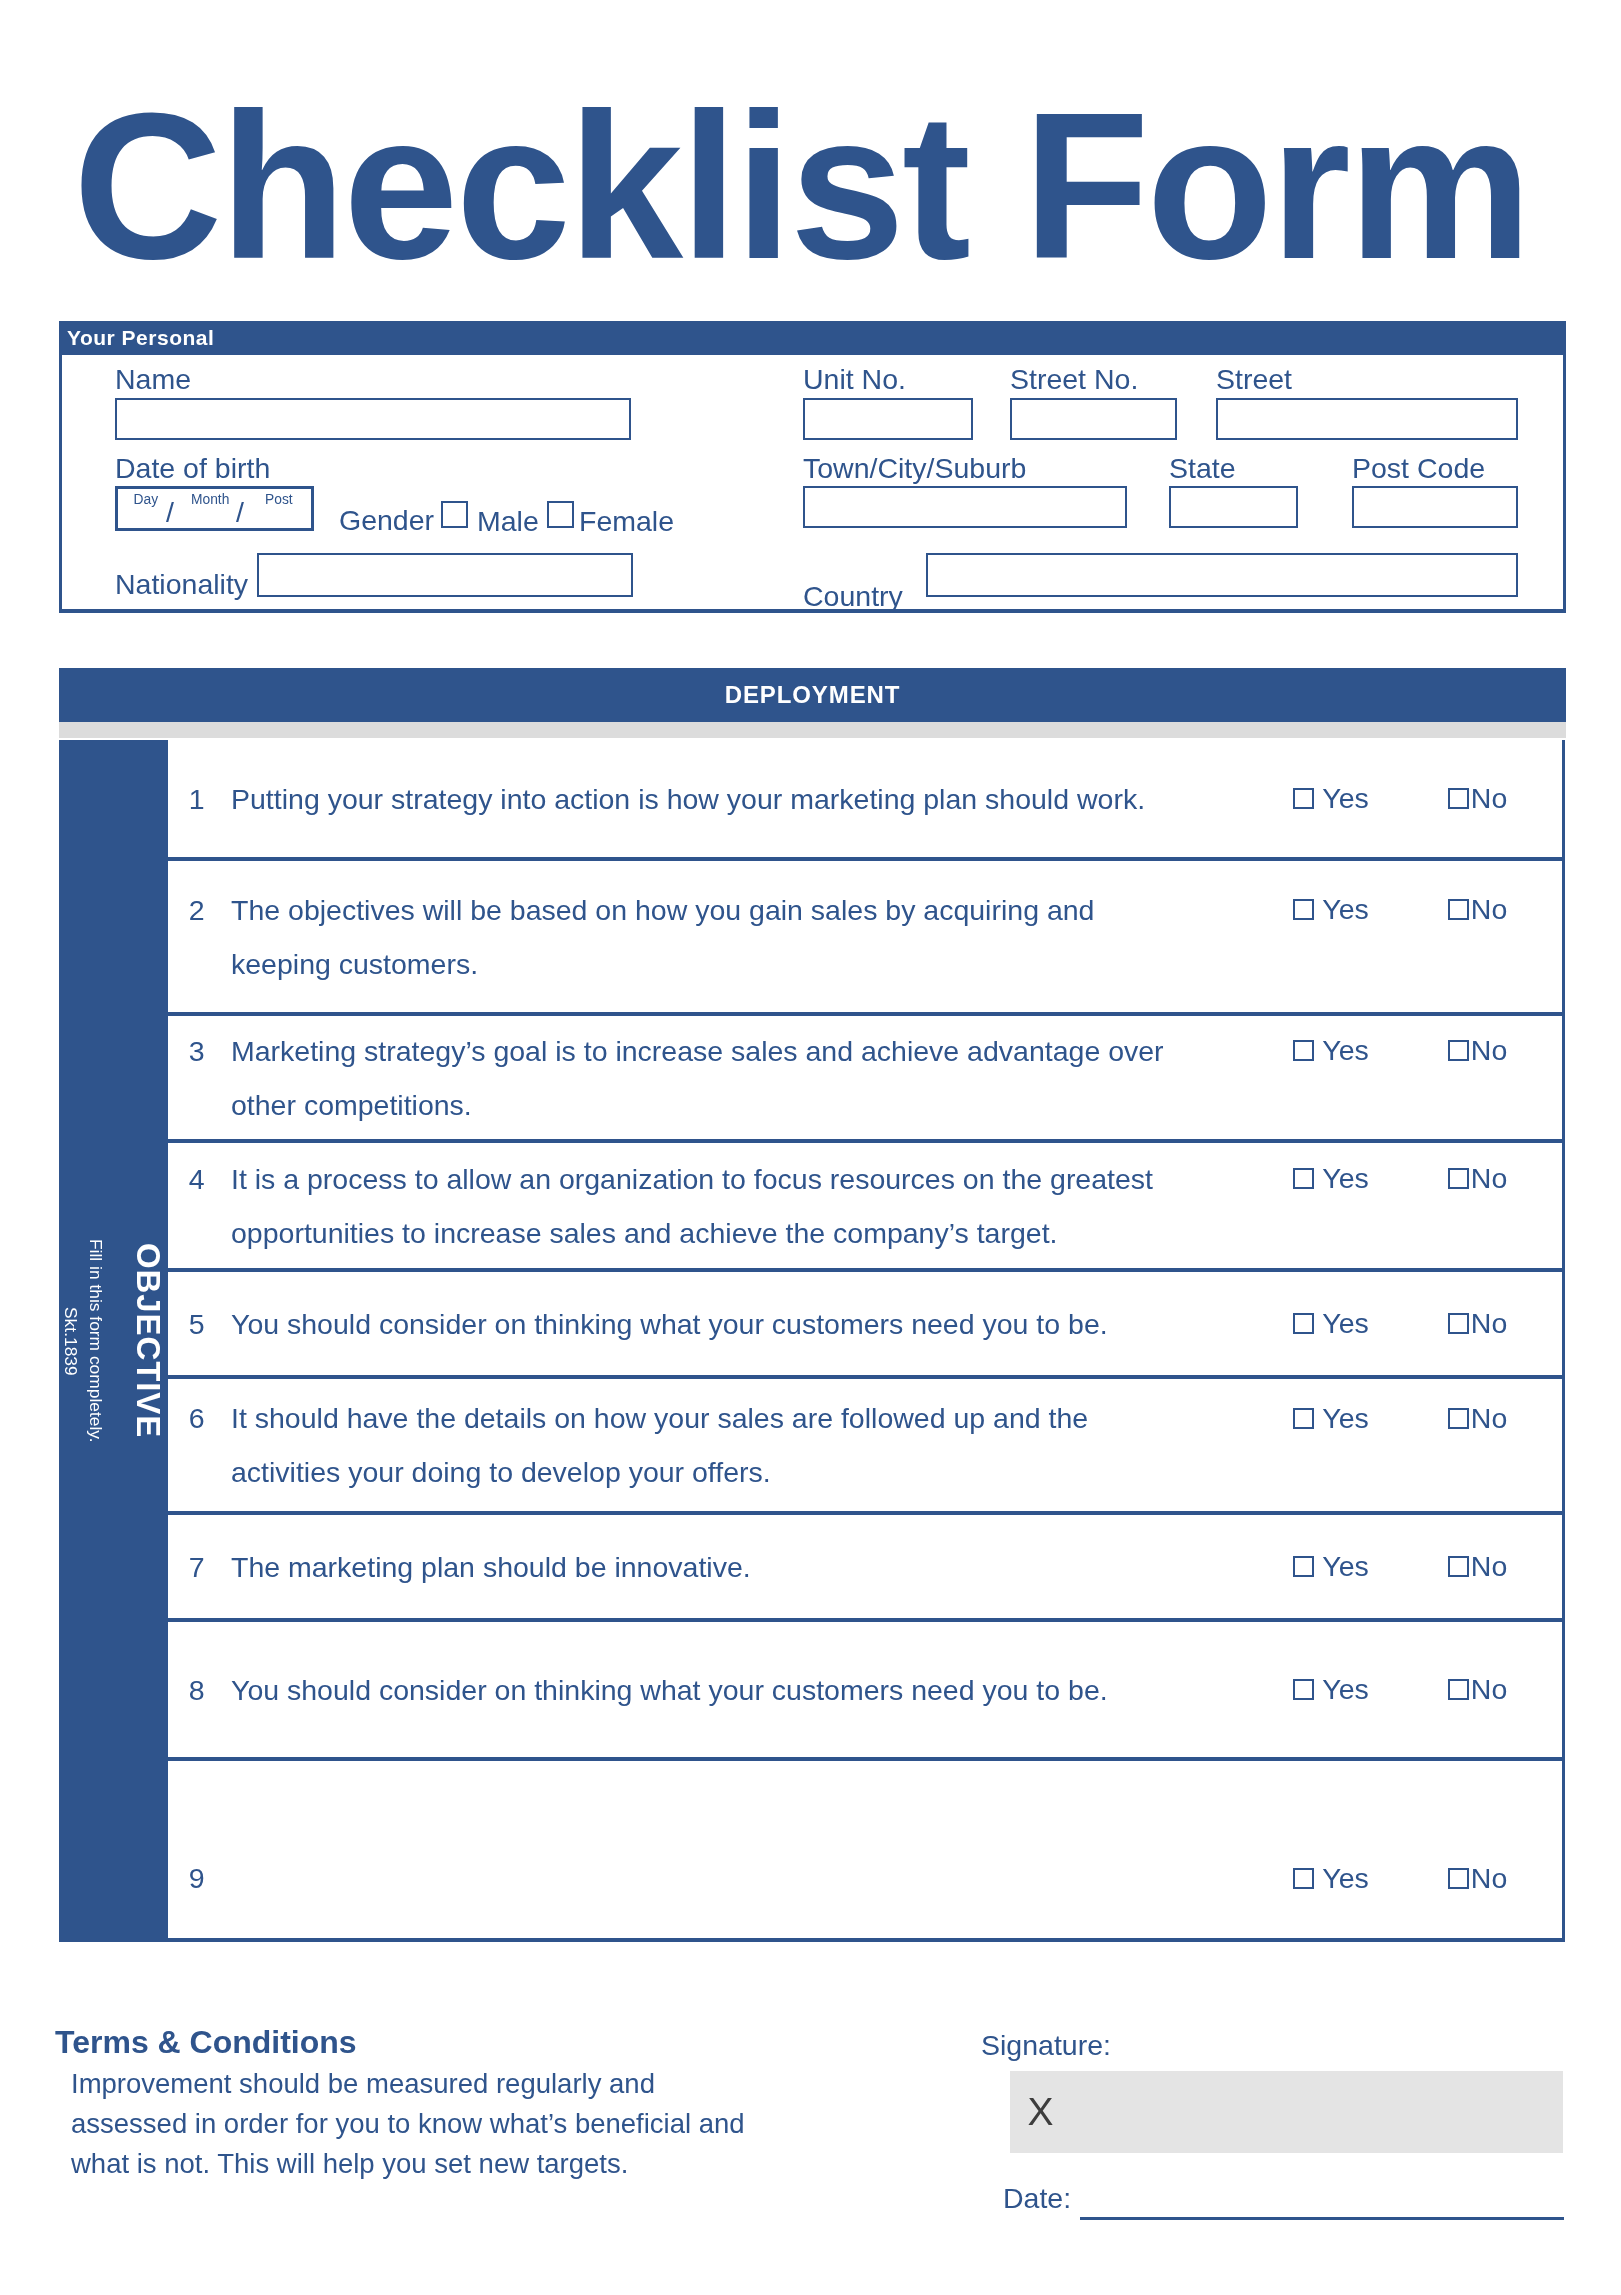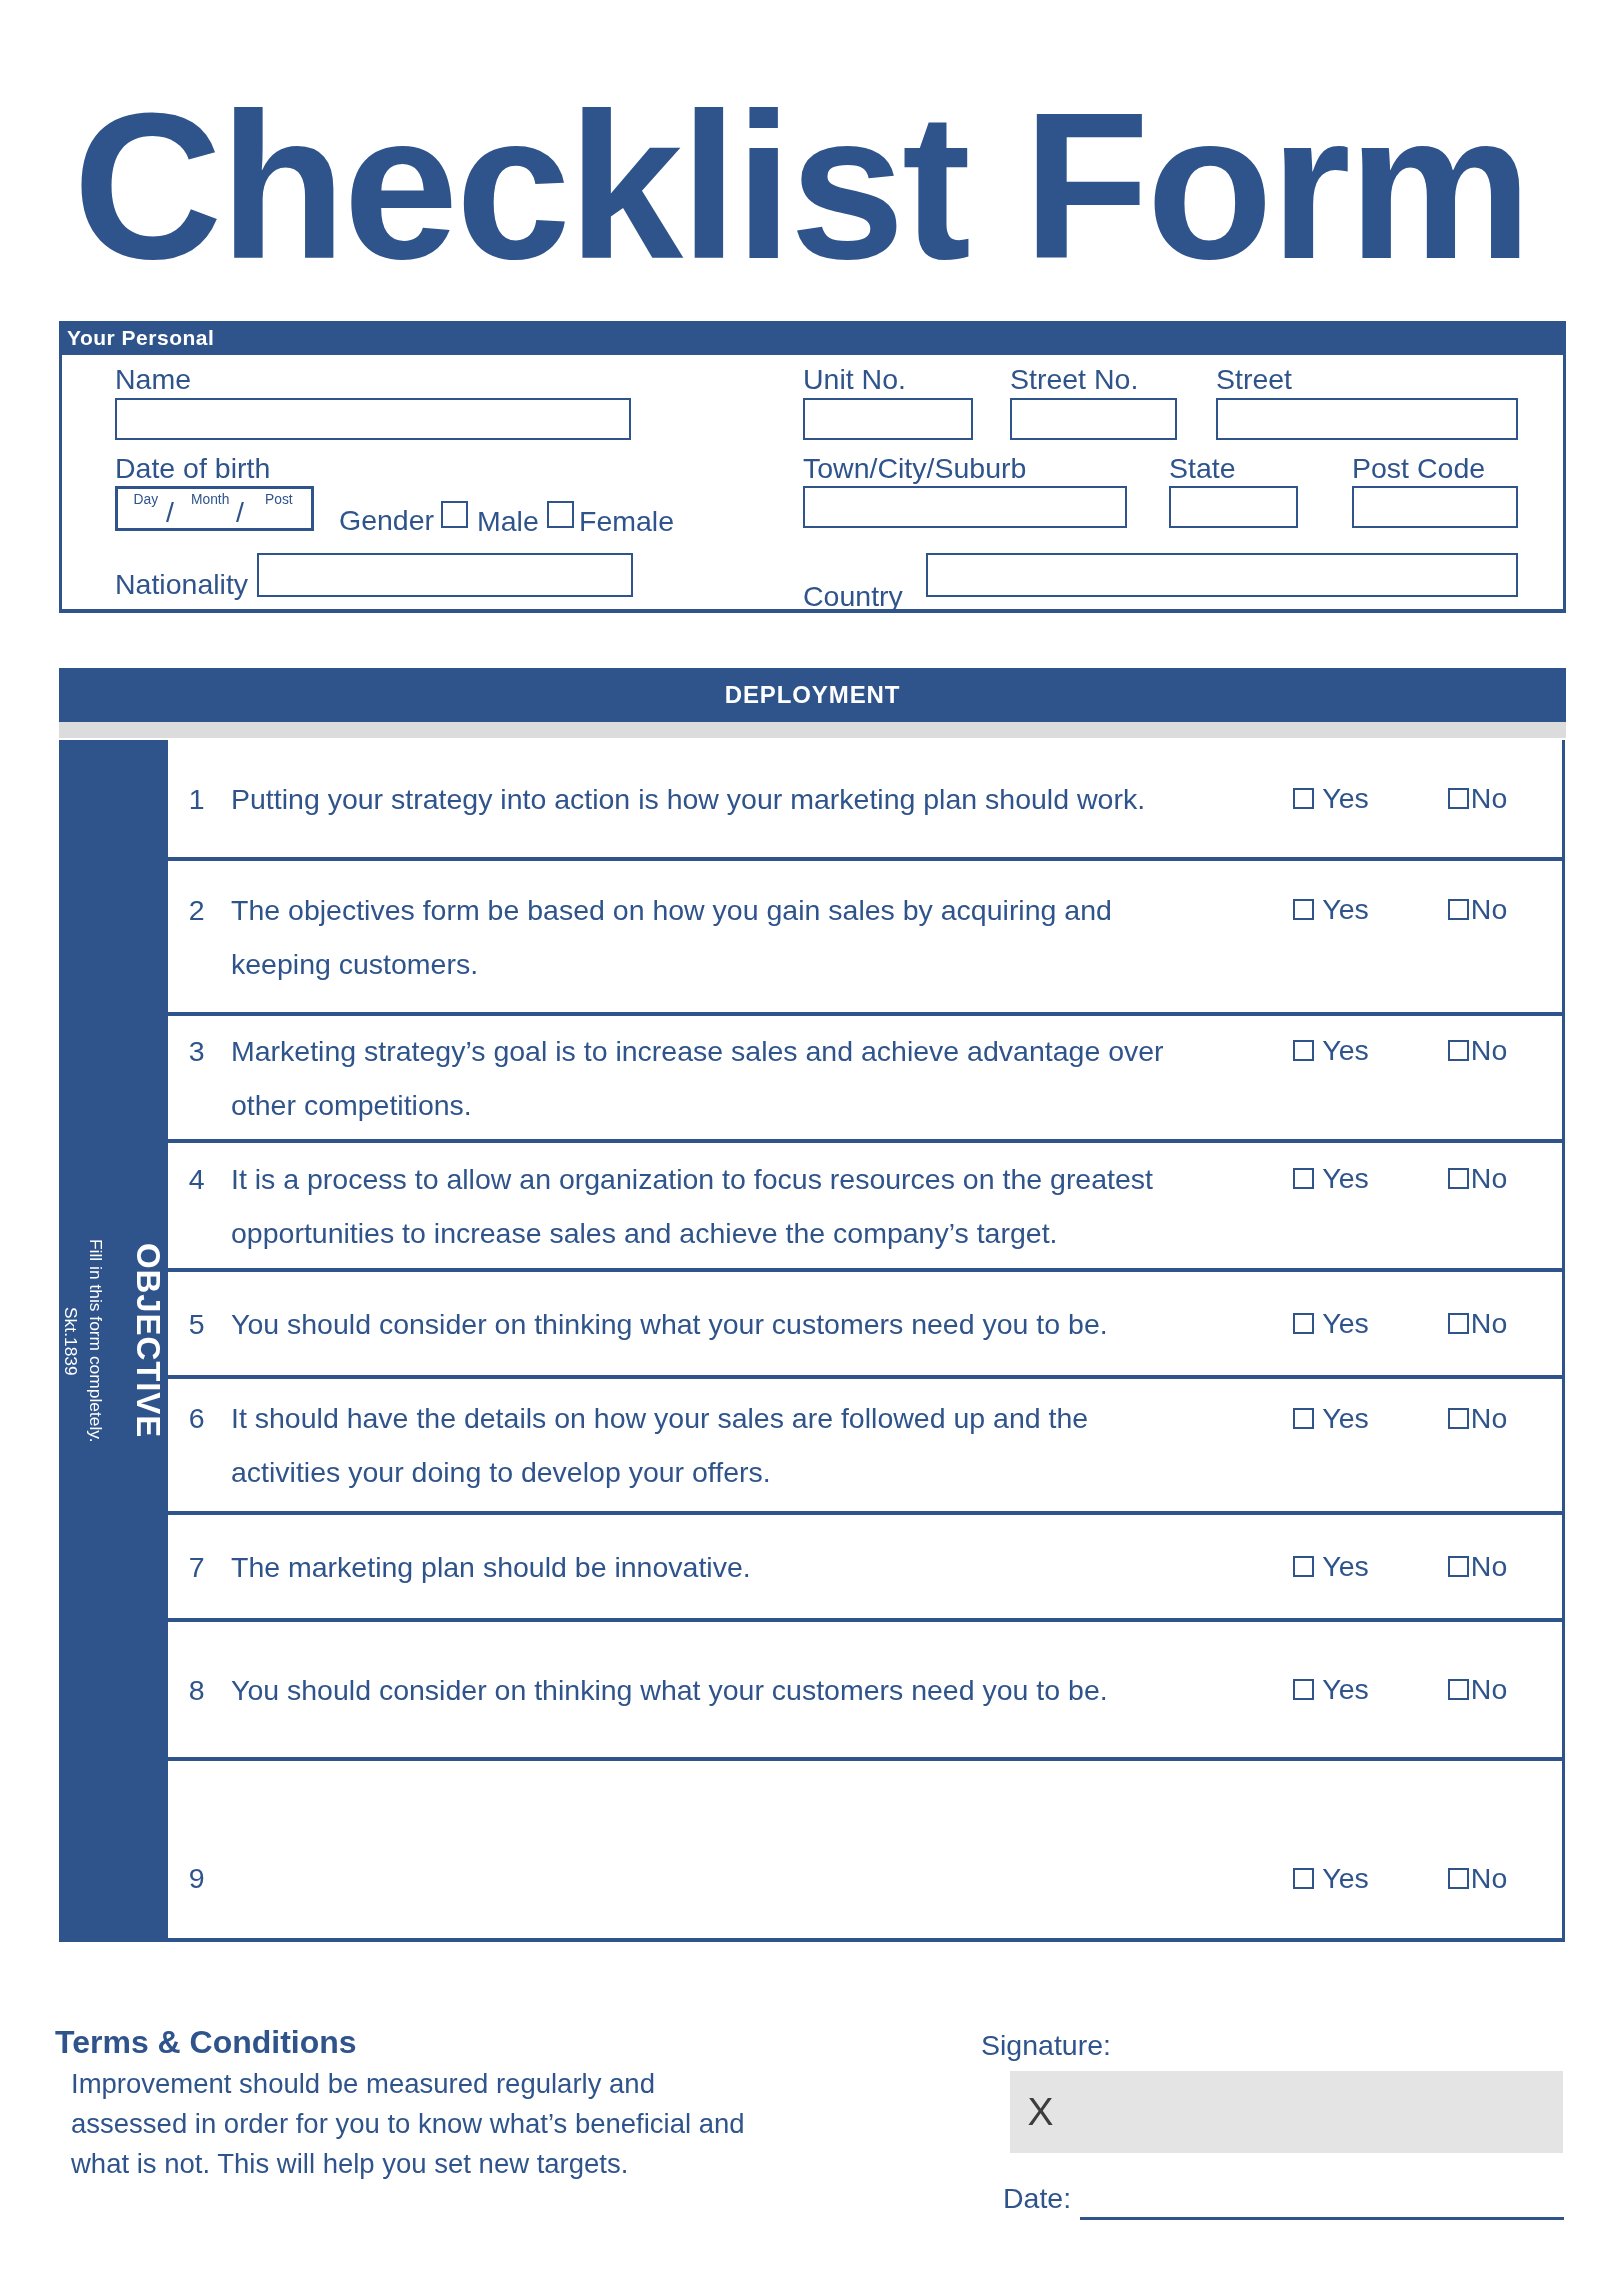--- a/index.html
+++ b/index.html
@@ -192,21 +192,21 @@
       <div class="yn yn-no">
         <span class="cb"></span>
         <span>No</span>
       </div>
     </div>
   </div>
 
   <div class="row bordered" style="height: 155px;">
     <div class="row-inner">
       <div class="qnum">2</div>
-      <div class="qtext">The objectives form be based on how you gain sales by acquiring and
+      <div class="qtext">The objectives will be based on how you gain sales by acquiring and
 keeping customers.</div>
       <div class="yn yn-yes">
         <span class="cb"></span>
         <span>Yes</span>
       </div>
       <div class="yn yn-no">
         <span class="cb"></span>
         <span>No</span>
       </div>
     </div>

